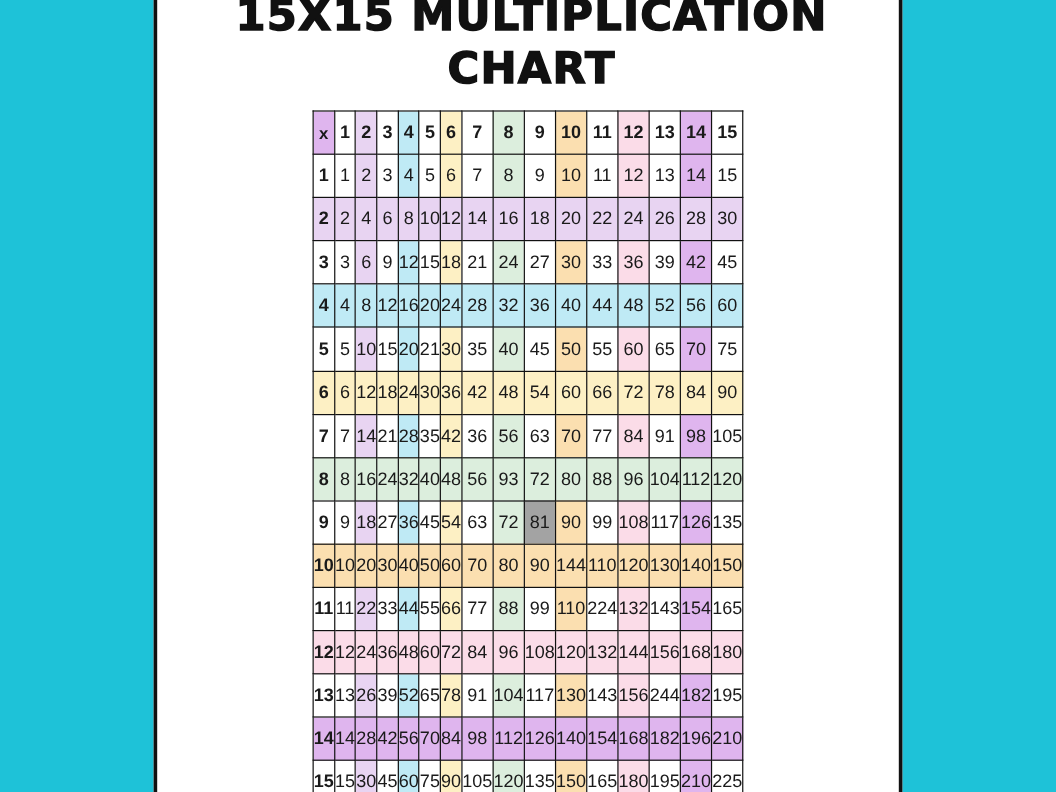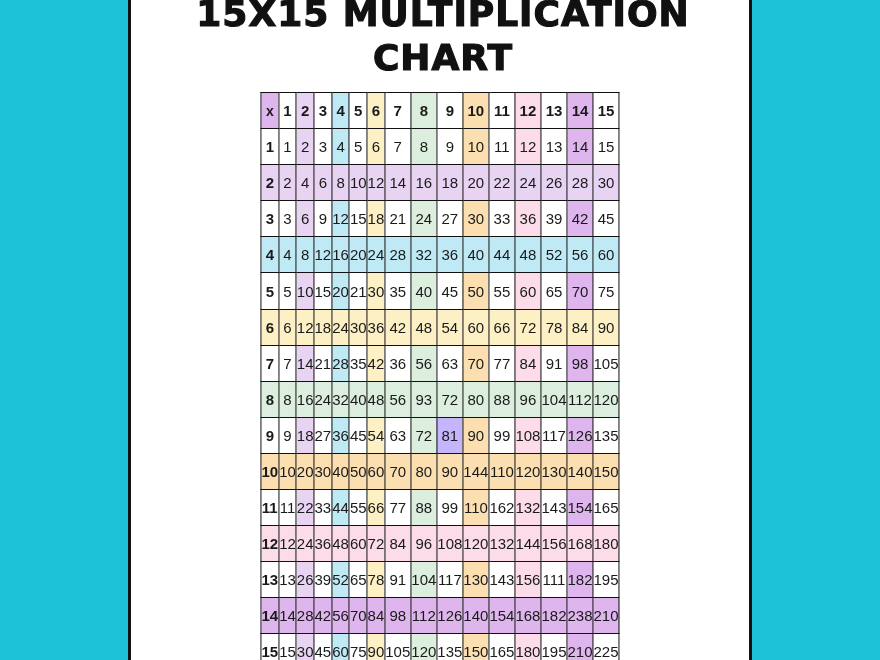--- a/index.html
+++ b/index.html
@@ -260,21 +260,21 @@
             <tr>
               <td class="hdr" style="background: rgb(255, 255, 255);">9</td>
               <td class="body-cell" style="background: rgb(255, 255, 255);">9</td>
               <td class="body-cell" style="background: rgb(232, 212, 242);">18</td>
               <td class="body-cell" style="background: rgb(255, 255, 255);">27</td>
               <td class="body-cell" style="background: rgb(191, 234, 245);">36</td>
               <td class="body-cell" style="background: rgb(255, 255, 255);">45</td>
               <td class="body-cell" style="background: rgb(253, 240, 196);">54</td>
               <td class="body-cell" style="background: rgb(255, 255, 255);">63</td>
               <td class="body-cell" style="background: rgb(220, 238, 221);">72</td>
-              <td class="body-cell" style="background: #c4b5fd;">81</td>
+              <td class="body-cell" style="background: #a3a3a3;">81</td>
               <td class="body-cell" style="background: rgb(251, 223, 176);">90</td>
               <td class="body-cell" style="background: rgb(255, 255, 255);">99</td>
               <td class="body-cell" style="background: rgb(251, 220, 232);">108</td>
               <td class="body-cell" style="background: rgb(255, 255, 255);">117</td>
               <td class="body-cell" style="background: rgb(223, 181, 238);">126</td>
               <td class="body-cell" style="background: rgb(255, 255, 255);">135</td>
             </tr>
             <tr>
               <td class="hdr" style="background: rgb(251, 223, 176);">10</td>
               <td class="body-cell" style="background: rgb(251, 223, 176);">10</td>
@@ -298,21 +298,21 @@
               <td class="body-cell" style="background: rgb(255, 255, 255);">11</td>
               <td class="body-cell" style="background: rgb(232, 212, 242);">22</td>
               <td class="body-cell" style="background: rgb(255, 255, 255);">33</td>
               <td class="body-cell" style="background: rgb(191, 234, 245);">44</td>
               <td class="body-cell" style="background: rgb(255, 255, 255);">55</td>
               <td class="body-cell" style="background: rgb(253, 240, 196);">66</td>
               <td class="body-cell" style="background: rgb(255, 255, 255);">77</td>
               <td class="body-cell" style="background: rgb(220, 238, 221);">88</td>
               <td class="body-cell" style="background: rgb(255, 255, 255);">99</td>
               <td class="body-cell" style="background: rgb(251, 223, 176);">110</td>
-              <td class="body-cell" style="background: rgb(255, 255, 255);">162</td>
+              <td class="body-cell" style="background: rgb(255, 255, 255);">224</td>
               <td class="body-cell" style="background: rgb(251, 220, 232);">132</td>
               <td class="body-cell" style="background: rgb(255, 255, 255);">143</td>
               <td class="body-cell" style="background: rgb(223, 181, 238);">154</td>
               <td class="body-cell" style="background: rgb(255, 255, 255);">165</td>
             </tr>
             <tr>
               <td class="hdr" style="background: rgb(251, 220, 232);">12</td>
               <td class="body-cell" style="background: rgb(251, 220, 232);">12</td>
               <td class="body-cell" style="background: rgb(251, 220, 232);">24</td>
               <td class="body-cell" style="background: rgb(251, 220, 232);">36</td>
@@ -336,40 +336,40 @@
               <td class="body-cell" style="background: rgb(255, 255, 255);">39</td>
               <td class="body-cell" style="background: rgb(191, 234, 245);">52</td>
               <td class="body-cell" style="background: rgb(255, 255, 255);">65</td>
               <td class="body-cell" style="background: rgb(253, 240, 196);">78</td>
               <td class="body-cell" style="background: rgb(255, 255, 255);">91</td>
               <td class="body-cell" style="background: rgb(220, 238, 221);">104</td>
               <td class="body-cell" style="background: rgb(255, 255, 255);">117</td>
               <td class="body-cell" style="background: rgb(251, 223, 176);">130</td>
               <td class="body-cell" style="background: rgb(255, 255, 255);">143</td>
               <td class="body-cell" style="background: rgb(251, 220, 232);">156</td>
-              <td class="body-cell" style="background: rgb(255, 255, 255);">111</td>
+              <td class="body-cell" style="background: rgb(255, 255, 255);">244</td>
               <td class="body-cell" style="background: rgb(223, 181, 238);">182</td>
               <td class="body-cell" style="background: rgb(255, 255, 255);">195</td>
             </tr>
             <tr>
               <td class="hdr" style="background: rgb(223, 181, 238);">14</td>
               <td class="body-cell" style="background: rgb(223, 181, 238);">14</td>
               <td class="body-cell" style="background: rgb(223, 181, 238);">28</td>
               <td class="body-cell" style="background: rgb(223, 181, 238);">42</td>
               <td class="body-cell" style="background: rgb(223, 181, 238);">56</td>
               <td class="body-cell" style="background: rgb(223, 181, 238);">70</td>
               <td class="body-cell" style="background: rgb(223, 181, 238);">84</td>
               <td class="body-cell" style="background: rgb(223, 181, 238);">98</td>
               <td class="body-cell" style="background: rgb(223, 181, 238);">112</td>
               <td class="body-cell" style="background: rgb(223, 181, 238);">126</td>
               <td class="body-cell" style="background: rgb(223, 181, 238);">140</td>
               <td class="body-cell" style="background: rgb(223, 181, 238);">154</td>
               <td class="body-cell" style="background: rgb(223, 181, 238);">168</td>
               <td class="body-cell" style="background: rgb(223, 181, 238);">182</td>
-              <td class="body-cell" style="background: rgb(223, 181, 238);">238</td>
+              <td class="body-cell" style="background: rgb(223, 181, 238);">196</td>
               <td class="body-cell" style="background: rgb(223, 181, 238);">210</td>
             </tr>
             <tr>
               <td class="hdr" style="background: rgb(255, 255, 255);">15</td>
               <td class="body-cell" style="background: rgb(255, 255, 255);">15</td>
               <td class="body-cell" style="background: rgb(232, 212, 242);">30</td>
               <td class="body-cell" style="background: rgb(255, 255, 255);">45</td>
               <td class="body-cell" style="background: rgb(191, 234, 245);">60</td>
               <td class="body-cell" style="background: rgb(255, 255, 255);">75</td>
               <td class="body-cell" style="background: rgb(253, 240, 196);">90</td>

